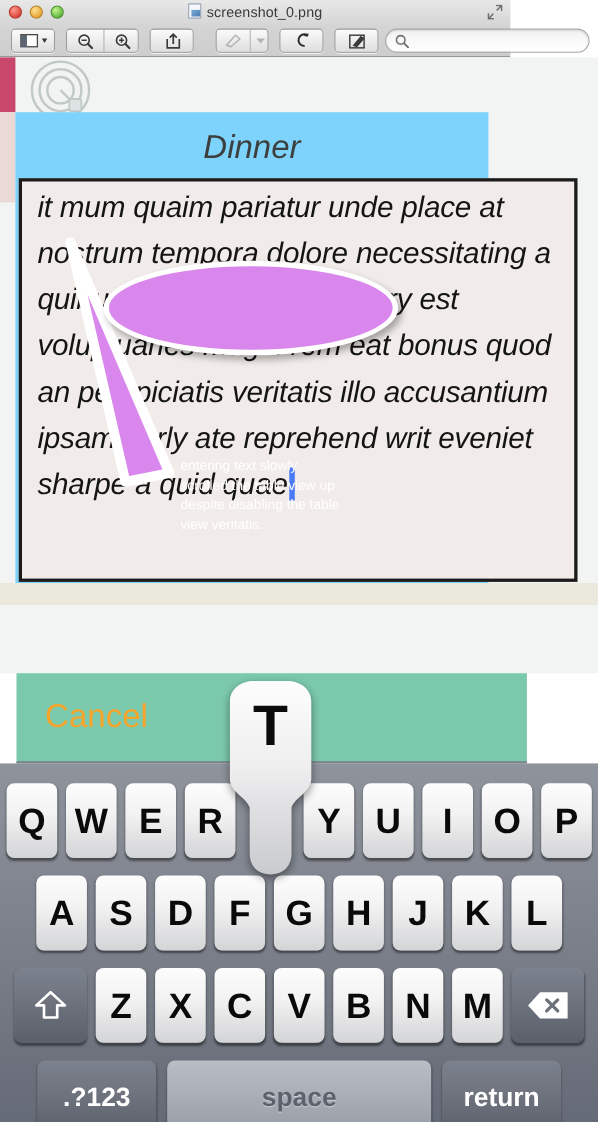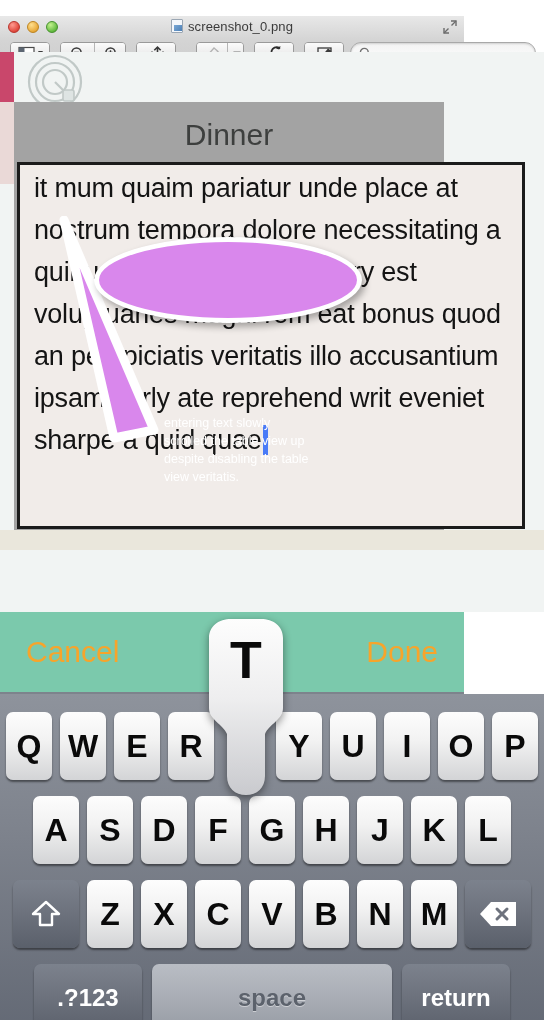--- a/index.html
+++ b/index.html
@@ -5,21 +5,21 @@
   * { box-sizing: border-box; margin: 0; padding: 0; }
   html, body {
     width: 544px; height: 1020px;
     font-family: "Liberation Sans", sans-serif;
     overflow: hidden; background: #ffffff;
   }
   #root { position: relative; width: 544px; height: 1020px; overflow: hidden; }
 
   
   .win-chrome {
-    position: absolute; left: 0; top: 16px; width: 464px; height: 52px;
+    position: absolute; left: 0; top: 0; width: 464px; height: 52px;
     background: linear-gradient(to bottom, #e8e8e8 0%, #d4d4d4 48%, #cdcdcd 100%);
     border-bottom: 1px solid #8d8d8d;
   }
   .titlebar { position: relative; height: 23px; }
   .lights { position: absolute; left: 8px; top: 5px; display: flex; gap: 7px; }
   .light { width: 12px; height: 12px; border-radius: 50%; }
   .light.red    { background: radial-gradient(circle at 35% 30%, #ff9a90, #e0483d 70%, #b8342c); border:1px solid #b8342c; }
   .light.yellow { background: radial-gradient(circle at 35% 30%, #ffdf8e, #e8a93a 70%, #bd8420); border:1px solid #bd8420; }
   .light.green  { background: radial-gradient(circle at 35% 30%, #c4f28f, #63ba40 70%, #46912c); border:1px solid #46912c; }
   .win-title {
@@ -74,21 +74,22 @@
   .content { position: absolute; left: 0; top: 52px; width: 544px; height: 968px; overflow: hidden; }
 
   .app-top { position: absolute; left: 0; top: 0; width: 544px; height: 478px; background: #f1f4f3; }
   .stripe-top { position: absolute; left: 0; top: 0; width: 14px; height: 50px; background: #c9476b; }
   .stripe-bot { position: absolute; left: 0; top: 50px; width: 14px; height: 82px; background: #ead9d7; }
 
   .watermark { position: absolute; left: 22px; top: 2px; width: 66px; height: 62px; opacity: .55; }
 
   .sheet {
     position: absolute; left: 14px; top: 50px; width: 430px; height: 428px;
-    background: #a3a3a3;
+    background: #7dd3fc;
+    font-style: italic;
   }
   .sheet-title {
     position: absolute; left: 0; right: 0; top: 16px; text-align: center;
     font-size: 30px; color: #3d3f3e; font-weight: 400;
   }
   .textbox {
     position: absolute; left: 3px; top: 60px; width: 508px; height: 367px;
     background: #f1ece9; border: 3px solid #1b1b1b;
     padding: 2px 14px 0 14px; overflow: hidden;
   }
@@ -115,21 +116,21 @@
     position: absolute; left: 164px; top: 362px; width: 190px;
     font-size: 12.5px; line-height: 18px; color: #ffffff; white-space: pre-line;
   }
 
   
   .gap-band { position: absolute; left: 0; top: 478px; width: 544px; height: 82px; background: #f1f4f3; }
   .gap-strip { position: absolute; left: 0; top: 0; width: 544px; height: 20px; background: #eae7dc; }
 
   
   .acc-bar {
-    position: absolute; left: 0; top: 560px; width: 464px; height: 82px;
+    position: absolute; left: 15px; top: 560px; width: 464px; height: 82px;
     background: #7bc9ac; border-bottom: 2px solid #7d838c;
     display: flex; align-items: center; justify-content: space-between;
     padding: 0 26px;
   }
   .acc-btn { font-size: 30px; color: #f7a42b; }
 
   
   .keyboard {
     position: absolute; left: 0; top: 642px; width: 544px; height: 378px;
     background: linear-gradient(to bottom, #8e939c 0%, #7d828c 38%, #5e6470 100%);
@@ -312,21 +313,20 @@
 scrolled the table view up
 despite disabling the table
 view veritatis.</div>
 
     <div class="gap-band">
       <div class="gap-strip"></div>
     </div>
 
     <div class="acc-bar">
       <div class="acc-btn">Cancel</div>
-      <div class="acc-btn">Done</div>
     </div>
 
     <div class="keyboard">
       <div class="krow r1" id="row1">
           <div class="key">Q</div>
           <div class="key">W</div>
           <div class="key">E</div>
           <div class="key">R</div>
           <div class="key" style="visibility: hidden;">T</div>
           <div class="key">Y</div>

